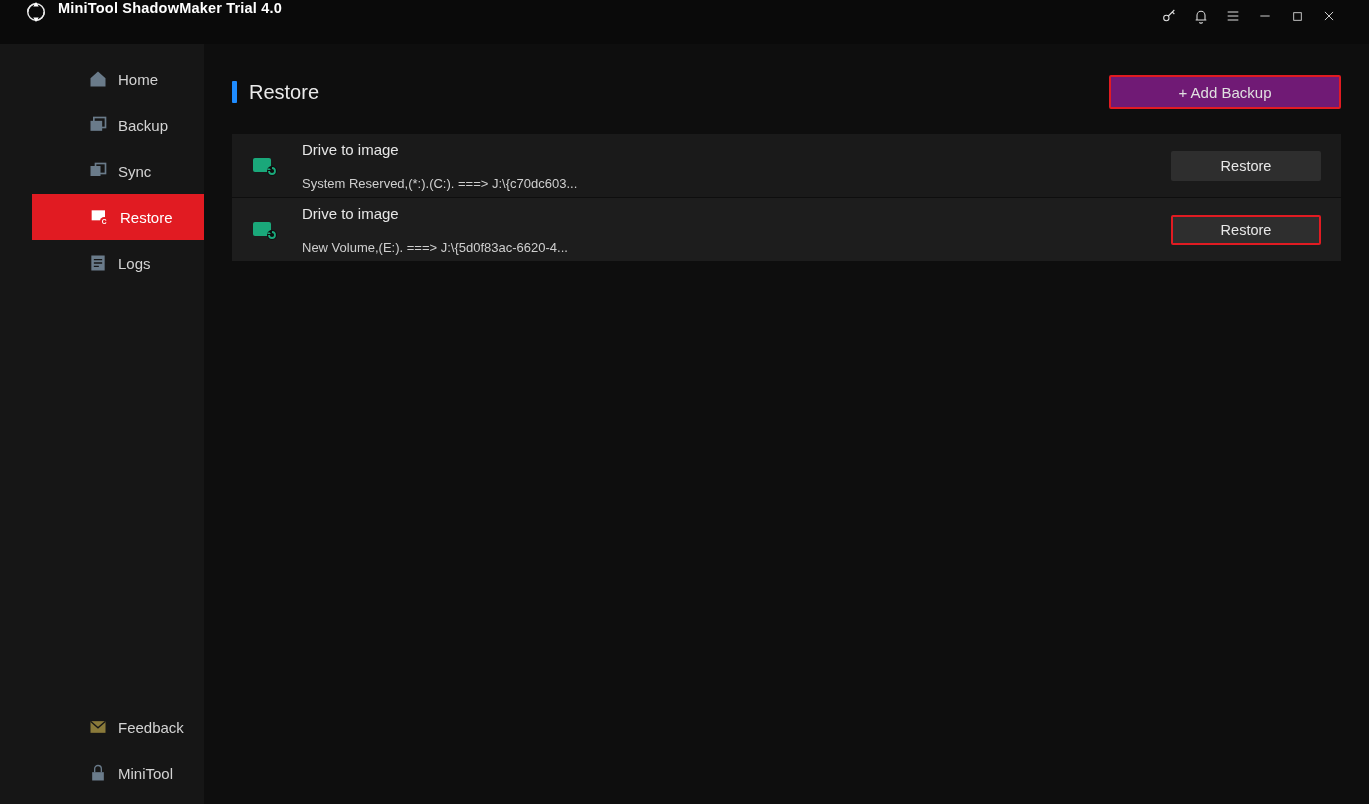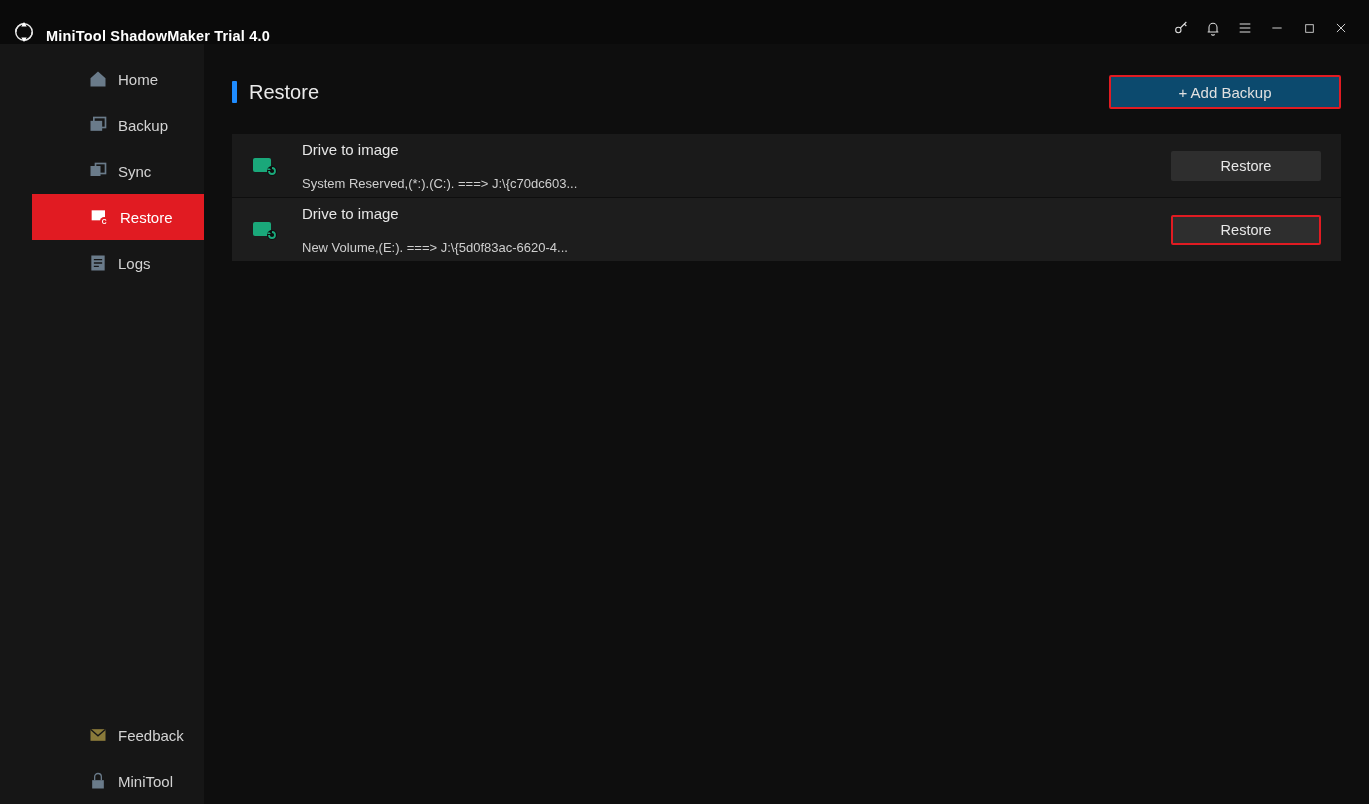--- a/index.html
+++ b/index.html
@@ -1,49 +1,49 @@
 <!DOCTYPE html>
 <html><head>
 <meta charset="utf-8">
 <style>
   * { box-sizing: border-box; margin: 0; padding: 0; }
   html, body { width: 1369px; height: 804px; overflow: hidden; font-family: "Segoe UI", Arial, sans-serif; background: #000; color: #e8e8e8; }
   .window { width: 1369px; height: 804px; background: #0a0a0a; display: flex; flex-direction: column; }
 
   
-  .titlebar { height: 44px; background: #0a0a0a; display: flex; align-items: flex-end; padding: 0 12px; }
+  .titlebar { height: 44px; background: #0a0a0a; display: flex; align-items: flex-start; padding: 0 24px; }
   .titlebar .logo { width: 24px; height: 24px; display: flex; align-items: center; justify-content: center; margin-right: 10px; }
   .titlebar .title { font-size: 14.5px; font-weight: 600; color: #fff; letter-spacing: .2px; }
   .titlebar .spacer { flex: 1; }
   .titlebar .tbtn { width: 32px; height: 32px; display: flex; align-items: center; justify-content: center; color: #ddd; cursor: pointer; }
   .titlebar .tbtn svg { display: block; }
 
   .body { flex: 1; display: flex; min-height: 0; }
 
   
   .sidebar { width: 204px; background: #161616; display: flex; flex-direction: column; padding-top: 12px; }
   .nav { display: flex; flex-direction: column; }
   .nav-item { display: flex; align-items: center; height: 46px; padding-left: 52px; position: relative; color: #d3d3d3; font-size: 15px; cursor: pointer; margin-left: 32px; }
   .nav-item .nicon { position: absolute; left: 54px; width: 20px; height: 20px; left: 54px; }
   .nav-item .nicon { left: 54px; }
   .nav-item { padding-left: 86px; }
   .nav-item .nicon { left: 56px; }
   .nav-item.active { background: #e11b22; color: #fff; border: 2px solid #e11b22; }
   .nav-item.active .nicon { color: #fff; }
   .nicon { color: #6a7b8a; }
 
-  .sidebar .bottom { margin-top: auto; }
+  .sidebar .bottom { margin-top: auto; padding-bottom: 8px; }
 
   
   .main { flex: 1; background: #0e0e0e; padding: 24px 28px 0 28px; min-width: 0; }
   .page-head { display: flex; align-items: center; height: 48px; margin-bottom: 18px; }
   .page-head .bar { width: 5px; height: 22px; background: #1f8cff; margin-right: 12px; border-radius: 1px; }
   .page-head .ptitle { font-size: 20px; color: #eaeaea; }
   .page-head .grow { flex: 1; }
-  .add-backup { height: 34px; padding: 0 44px; background: #0c4a6e; border: 2px solid #e11b22; color: #e0e0e0; font-size: 15px; display: flex; align-items: center; justify-content: center; cursor: pointer; border-radius: 2px; min-width: 232px; }
+  .add-backup { height: 34px; padding: 0 44px; background: #701a75; border: 2px solid #e11b22; color: #e0e0e0; font-size: 15px; display: flex; align-items: center; justify-content: center; cursor: pointer; border-radius: 2px; min-width: 232px; }
 
   .list { display: flex; flex-direction: column; }
   .row { display: flex; align-items: center; background: #1a1a1a; height: 64px; padding: 0 20px; border-bottom: 1px solid #0e0e0e; }
   .row:nth-child(2) { background: #1d1d1d; }
   .row .ricon { width: 26px; height: 22px; margin-right: 24px; flex: 0 0 auto; }
   .row .rtext { display: flex; flex-direction: column; gap: 18px; min-width: 0; }
   .row .rtitle { font-size: 15px; color: #e6e6e6; }
   .row .rsub { font-size: 13px; color: #cfcfcf; white-space: nowrap; overflow: hidden; text-overflow: ellipsis; max-width: 520px; }
   .row .rgrow { flex: 1; }
   .restore-btn { height: 30px; min-width: 150px; background: #2e2e2e; color: #e8e8e8; display: flex; align-items: center; justify-content: center; font-size: 14.5px; cursor: pointer; border-radius: 2px; }

